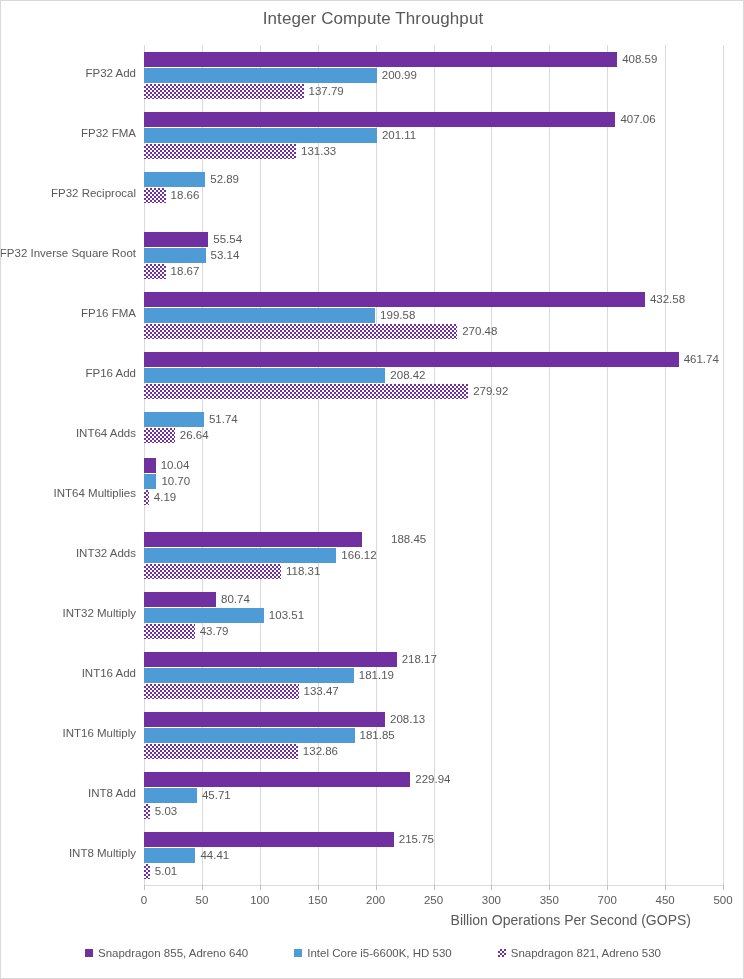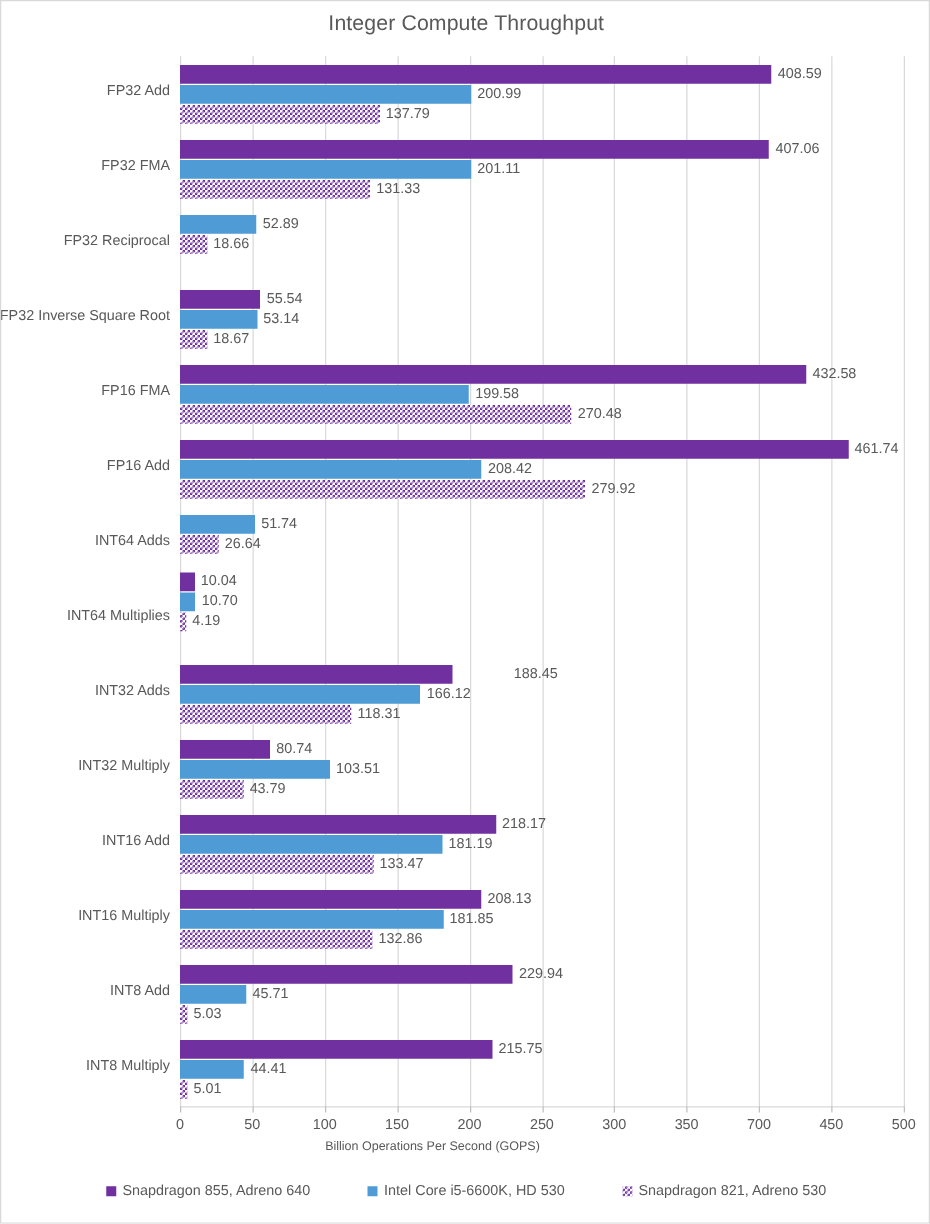--- a/index.html
+++ b/index.html
@@ -114,22 +114,22 @@
     margin-left: -30px;
     text-align: center;
     font-size: 11.5px;
     color: #595959;
   }
   #xaxis-title {
     position: absolute;
     left: 0;
     top: 911px;
     width: 690px;
-    text-align: center;
-    font-size: 10px;
+    text-align: right;
+    font-size: 14px;
     color: #595959;
   }
   
   #legend {
     position: absolute;
     left: 0;
     top: 946px;
     width: 744px;
     display: flex;
     justify-content: center;
@@ -281,21 +281,21 @@
           <div class="bar-label" style="left: 12.3906px;">10.70</div>
         </div>
         <div class="bar-row">
           <div class="bar s2" title="Snapdragon 821, Adreno 530: 4.19" style="width: 4.85202px;"></div>
           <div class="bar-label" style="left: 4.85202px;">4.19</div>
         </div>
       </div>
       <div class="cat-group" style="top: 486.5px;">
         <div class="bar-row">
           <div class="bar s0" title="Snapdragon 855, Adreno 640: 188.45" style="width: 218.225px;"></div>
-          <div class="bar-label" style="left: 228px; padding-left: 39px;">188.45</div>
+          <div class="bar-label" style="left: 208px; padding-left: 39px;">188.45</div>
         </div>
         <div class="bar-row">
           <div class="bar s1" title="Intel Core i5-6600K, HD 530: 166.12" style="width: 192.367px;"></div>
           <div class="bar-label" style="left: 192.367px;">166.12</div>
         </div>
         <div class="bar-row">
           <div class="bar s2" title="Snapdragon 821, Adreno 530: 118.31" style="width: 137.003px;"></div>
           <div class="bar-label" style="left: 137.003px;">118.31</div>
         </div>
       </div>

